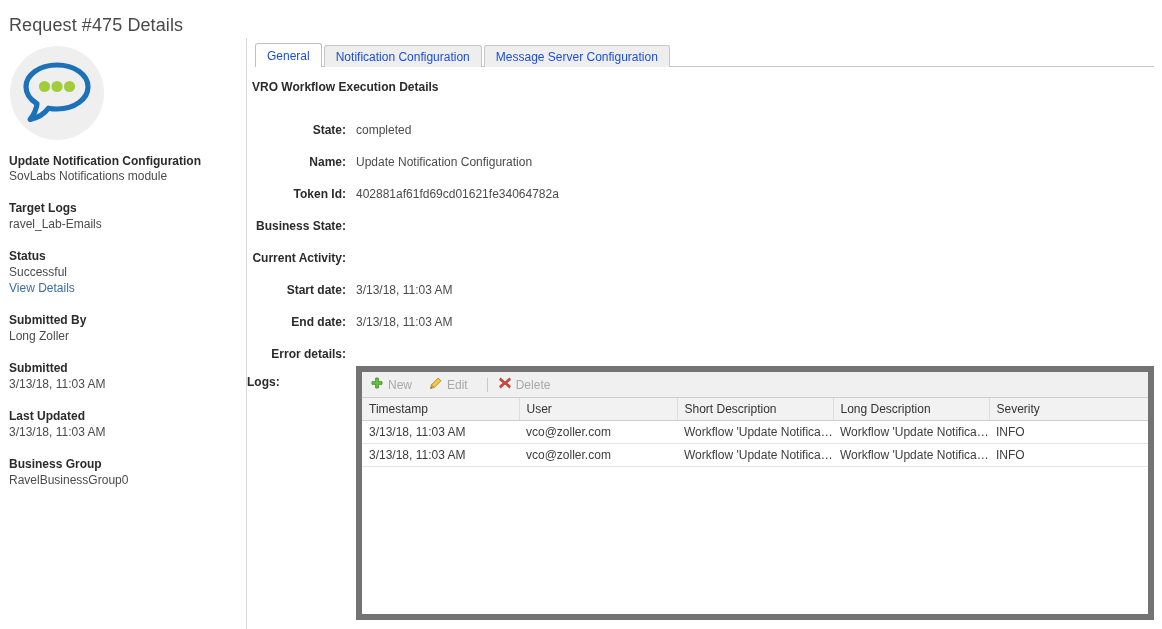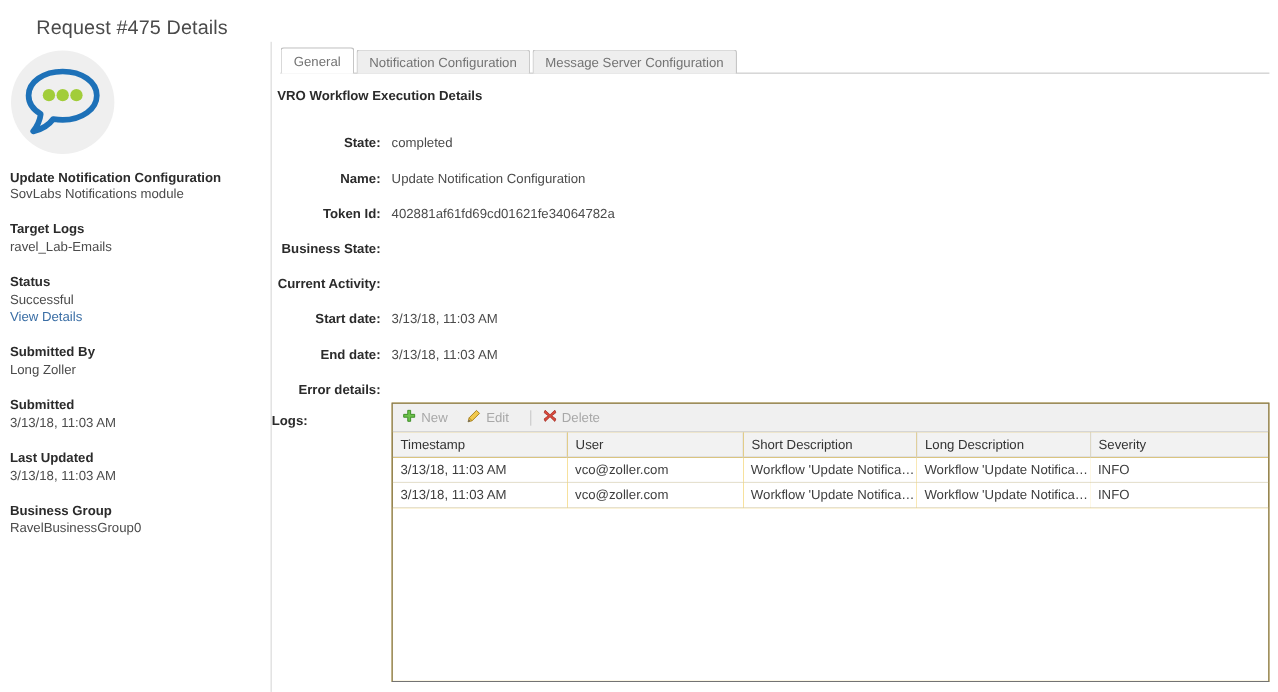--- a/index.html
+++ b/index.html
@@ -20,21 +20,20 @@
   
   #page-title {
     position: absolute;
     left: 9px;
     top: 3px;
     font-size: 18px;
     font-weight: normal;
     color: #4a4a4a;
     letter-spacing: 0.1px;
     white-space: nowrap;
-    margin-left: 24px;
   }
 
   
   #sidebar {
     position: absolute;
     left: 0;
     top: 38px;
     width: 247px;
     height: 591px;
     border-right: 1px solid #d8d8d8;
@@ -107,21 +106,21 @@
     align-items: flex-end;
     height: 25px;
     position: relative;
     z-index: 2;
   }
   .tab {
     height: 22px;
     line-height: 22px;
     padding: 0 11px;
     font-size: 12px;
-    color: #737373;
+    color: #1d4ed8;
     background: #eeeeee;
     border: 1px solid #c6c6c6;
     border-bottom: none;
     border-radius: 3px 3px 0 0;
     margin-right: 2px;
     cursor: pointer;
     white-space: nowrap;
     box-sizing: border-box;
     margin-top: 31px;
   }
@@ -201,22 +200,22 @@
     color: #2b2b2b;
     padding-right: 10px;
     box-sizing: border-box;
     flex: none;
     line-height: 16px;
     padding-top: 8px;
   }
   #logs-panel {
     flex: 1;
     margin-right: 8px;
-    border: 1px solid #737373;
-    background: #eab308;
+    border: 6px solid #737373;
+    background: #bef264;
     box-sizing: border-box;
     height: 254px;
     display: flex;
     flex-direction: column;
     overflow: hidden;
   }
 
   
   #logs-toolbar {
     height: 25px;

